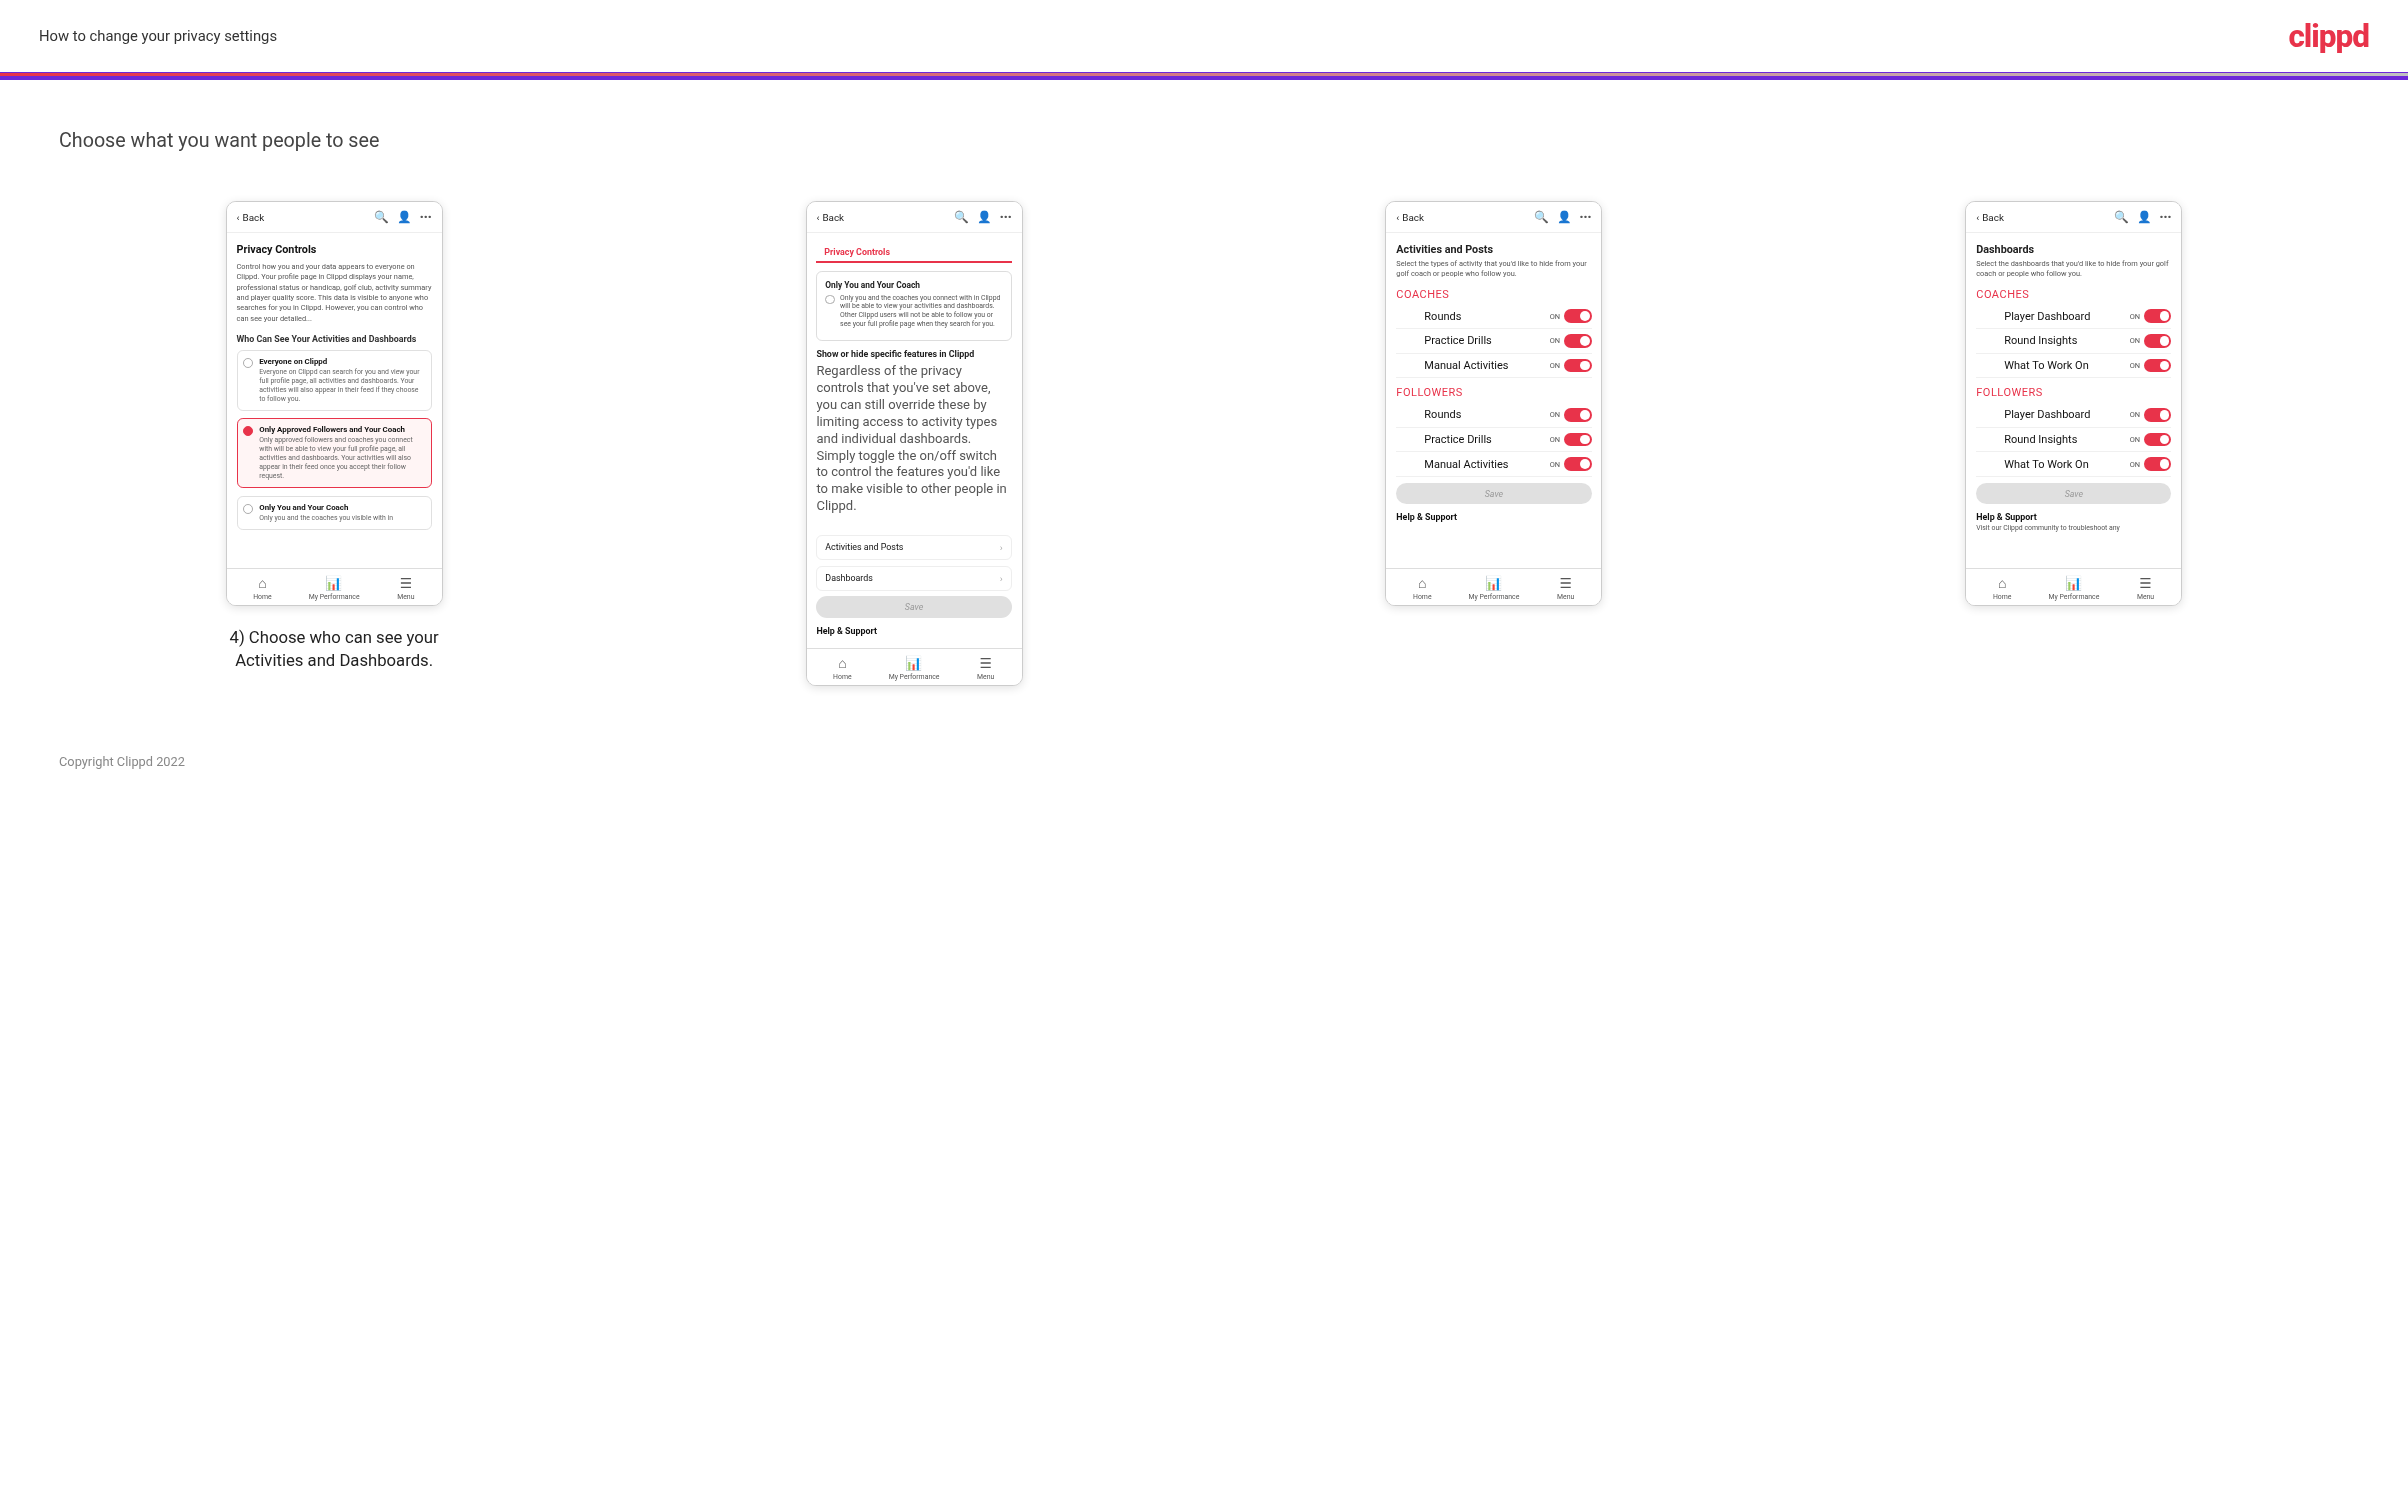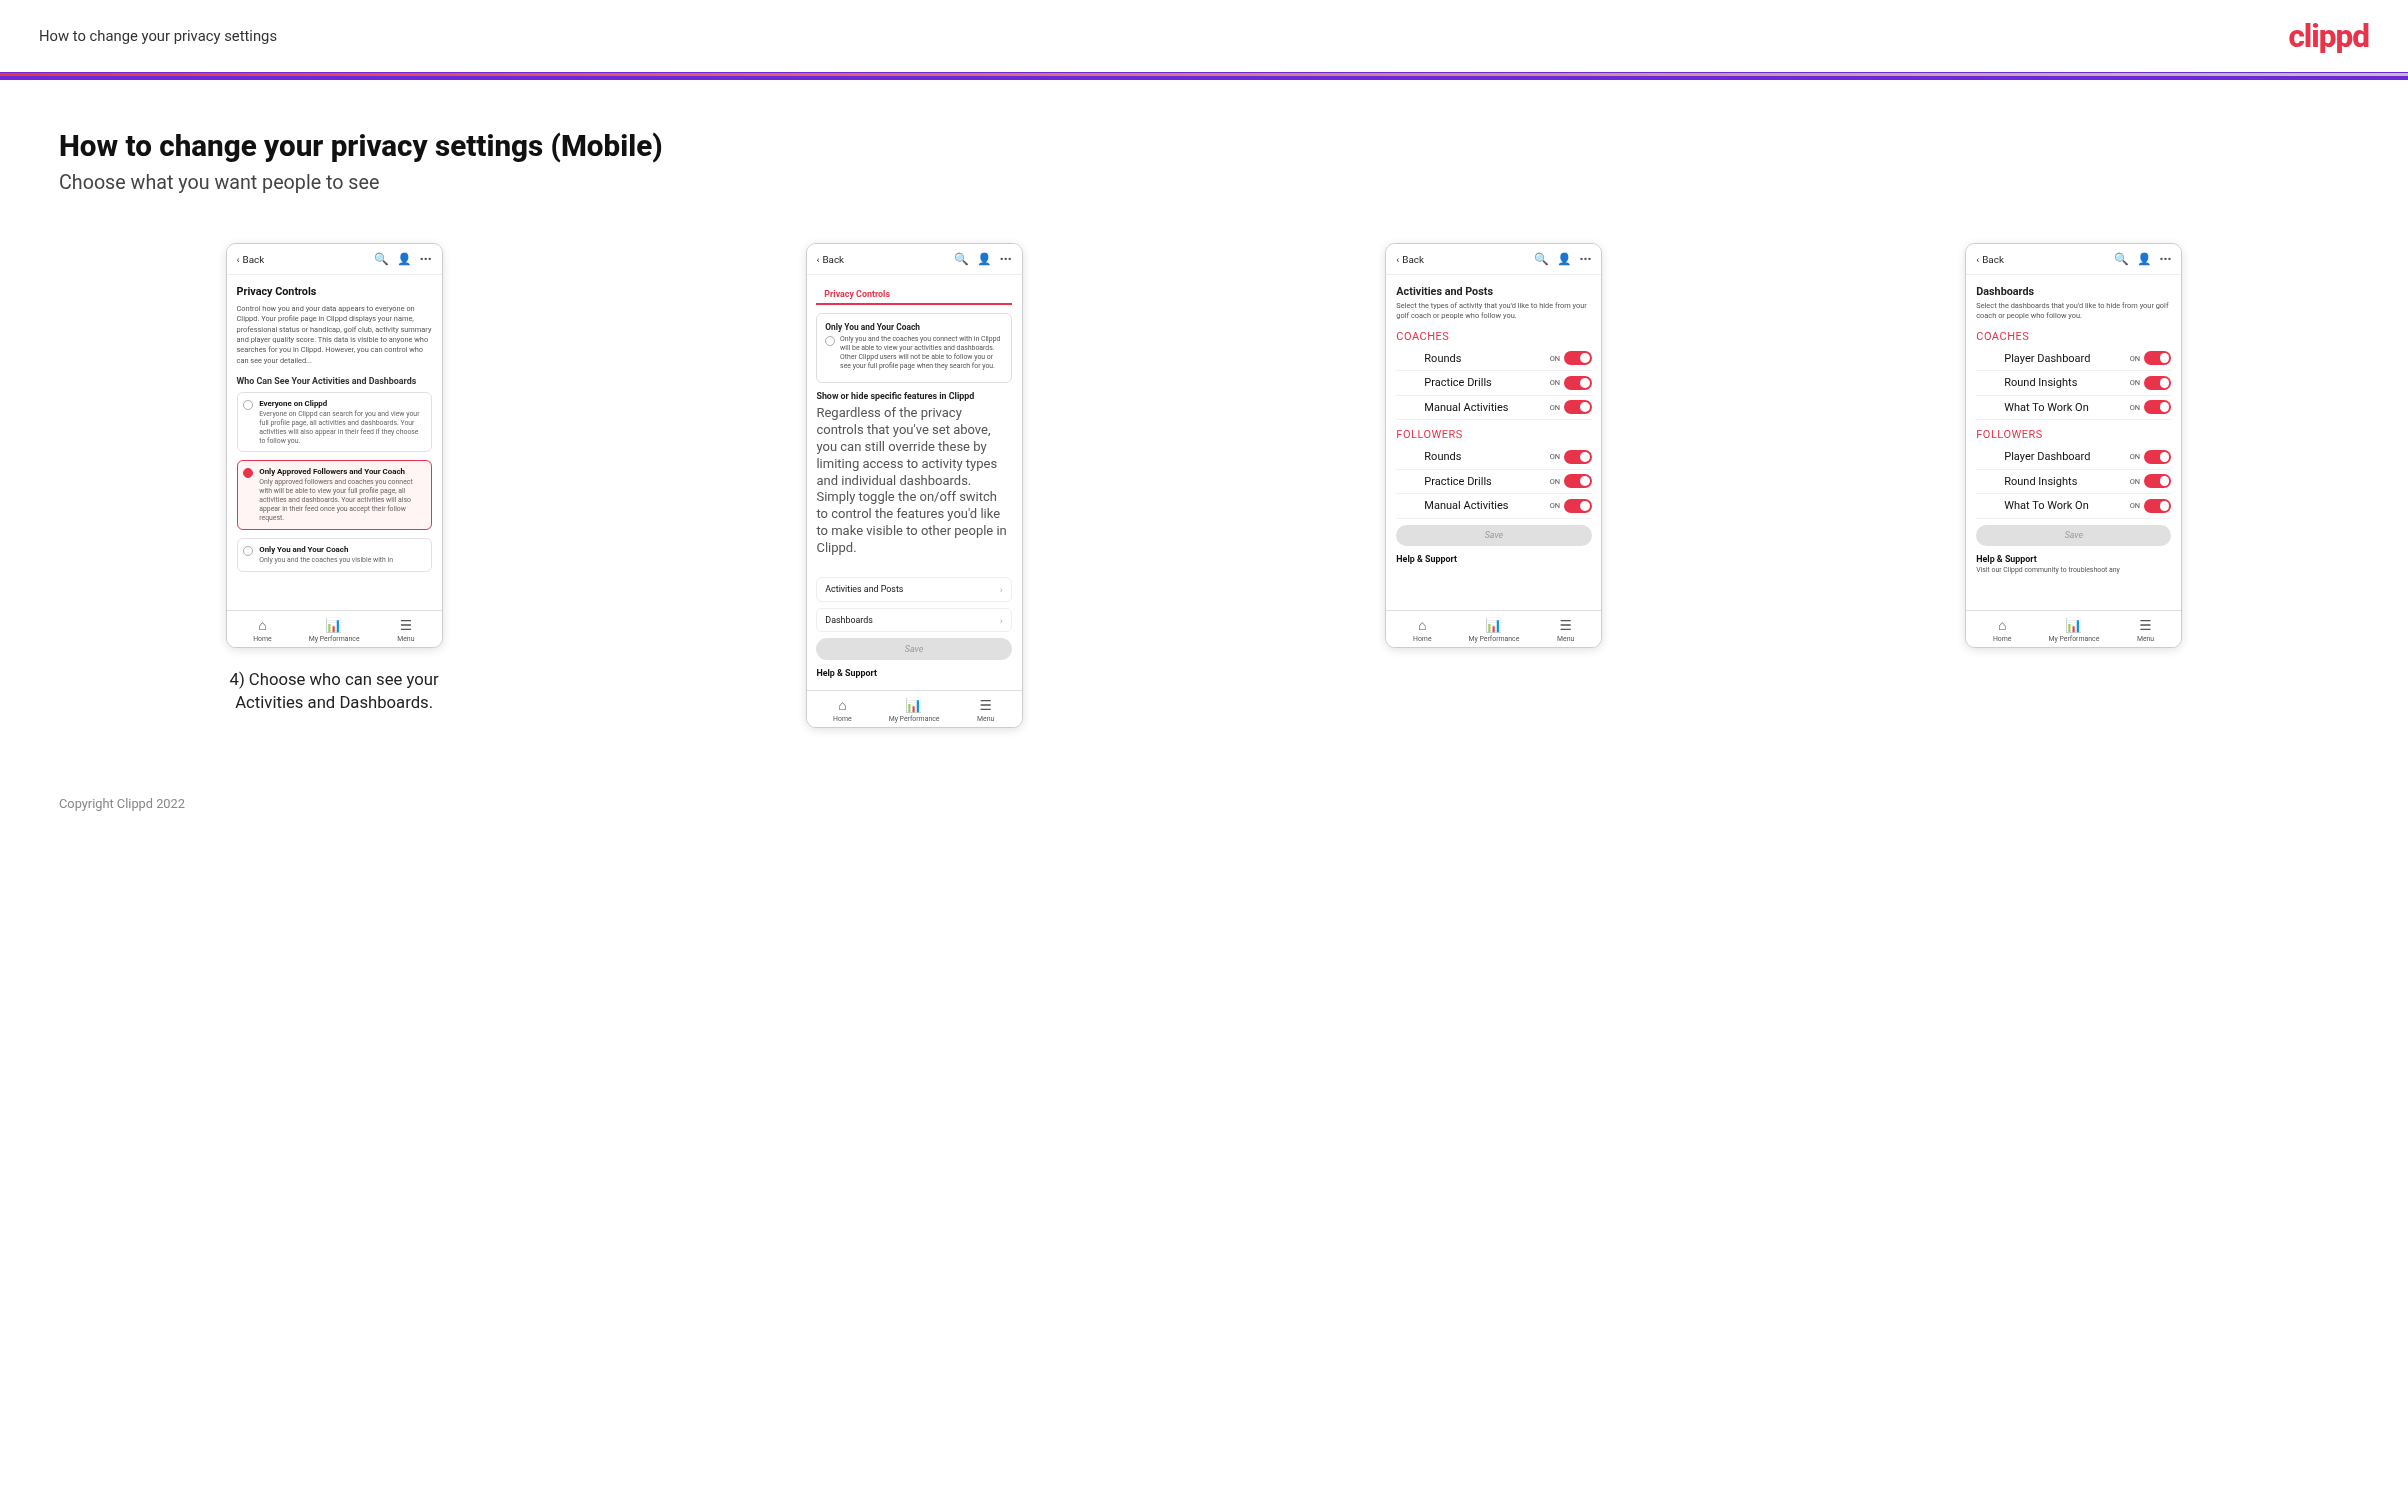--- a/index.html
+++ b/index.html
@@ -361,21 +361,20 @@
   </style>
 </head>
 <body>
 
 <div class="top-bar">
   <span class="top-bar-title">How to change your privacy settings</span>
   <span class="logo">clippd</span>
 </div>
 
 <div class="main-content">
-  <h1 class="page-heading">How to change your privacy settings (Mobile)</h1>
   <p class="page-subheading">Choose what you want people to see</p>
 
   <div class="screenshots-row">
 
     <div class="screenshot-group">
       <div class="phone-mockup">
 
         <div class="phone-nav">
           <div class="phone-nav-back">
             <span>‹</span>

